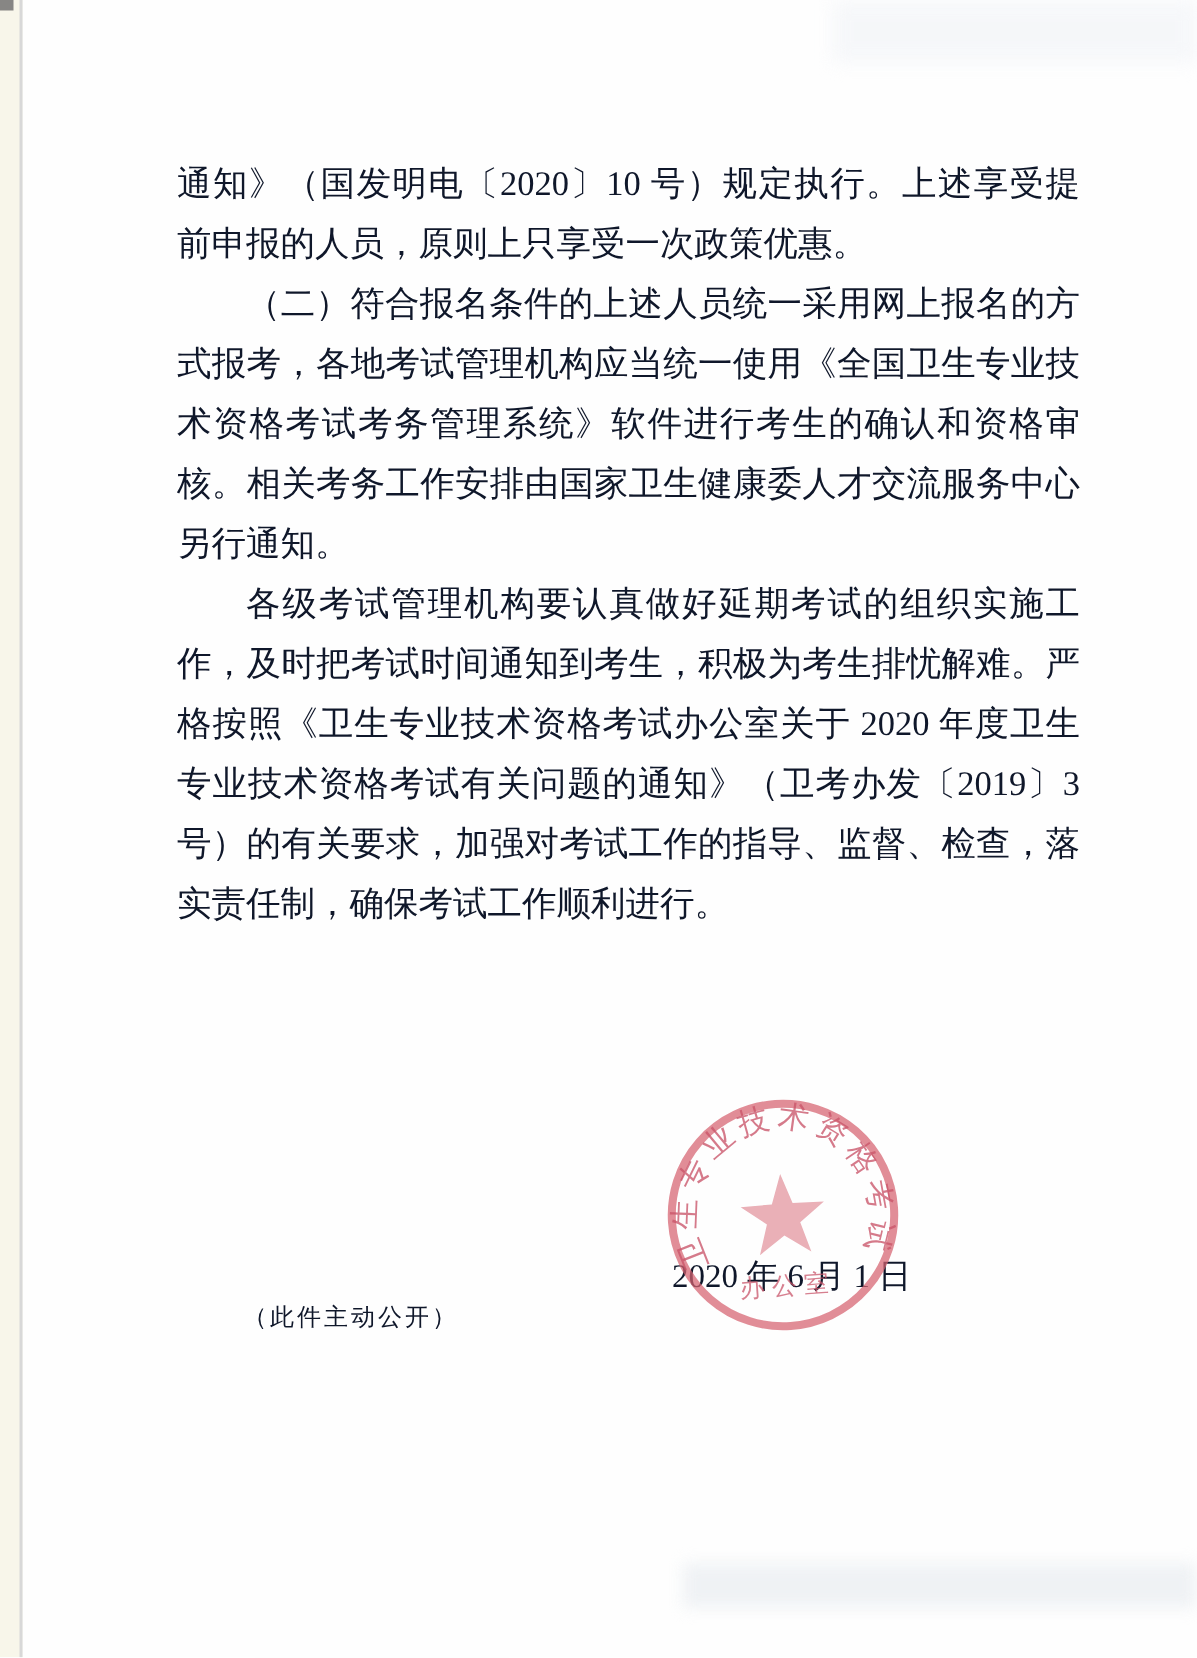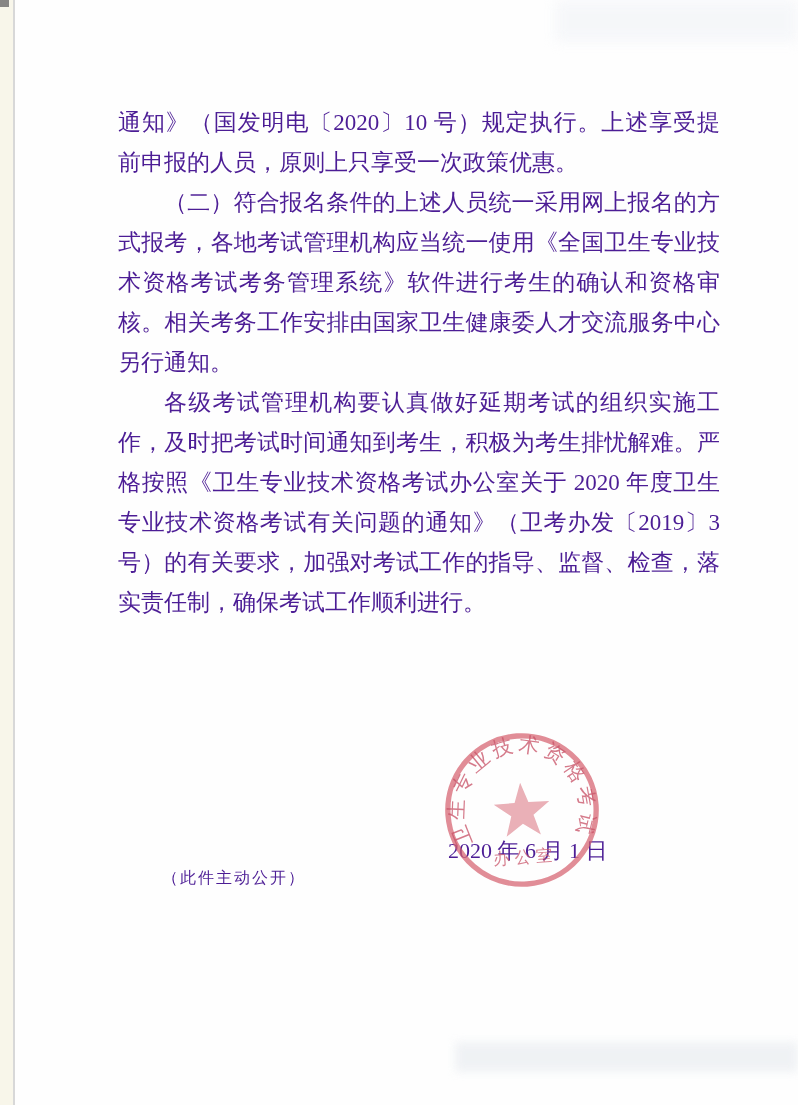--- a/index.html
+++ b/index.html
@@ -7,21 +7,21 @@
     padding: 0;
     background: #ffffff;
   }
   .page {
     position: relative;
     width: 798px;
     height: 1105px;
     background: #fefefe;
     overflow: hidden;
     font-family: "Liberation Serif", "DejaVu Serif", serif;
-    color: #4c1d95;
+    color: #0f172a;
   }
   
   .edge-strip-left {
     position: absolute;
     left: 0; top: 0;
     width: 13px; height: 100%;
     background: #f8f6ea;
     border-right: 2px solid #d8d8d8;
   }
   .corner-mark {

